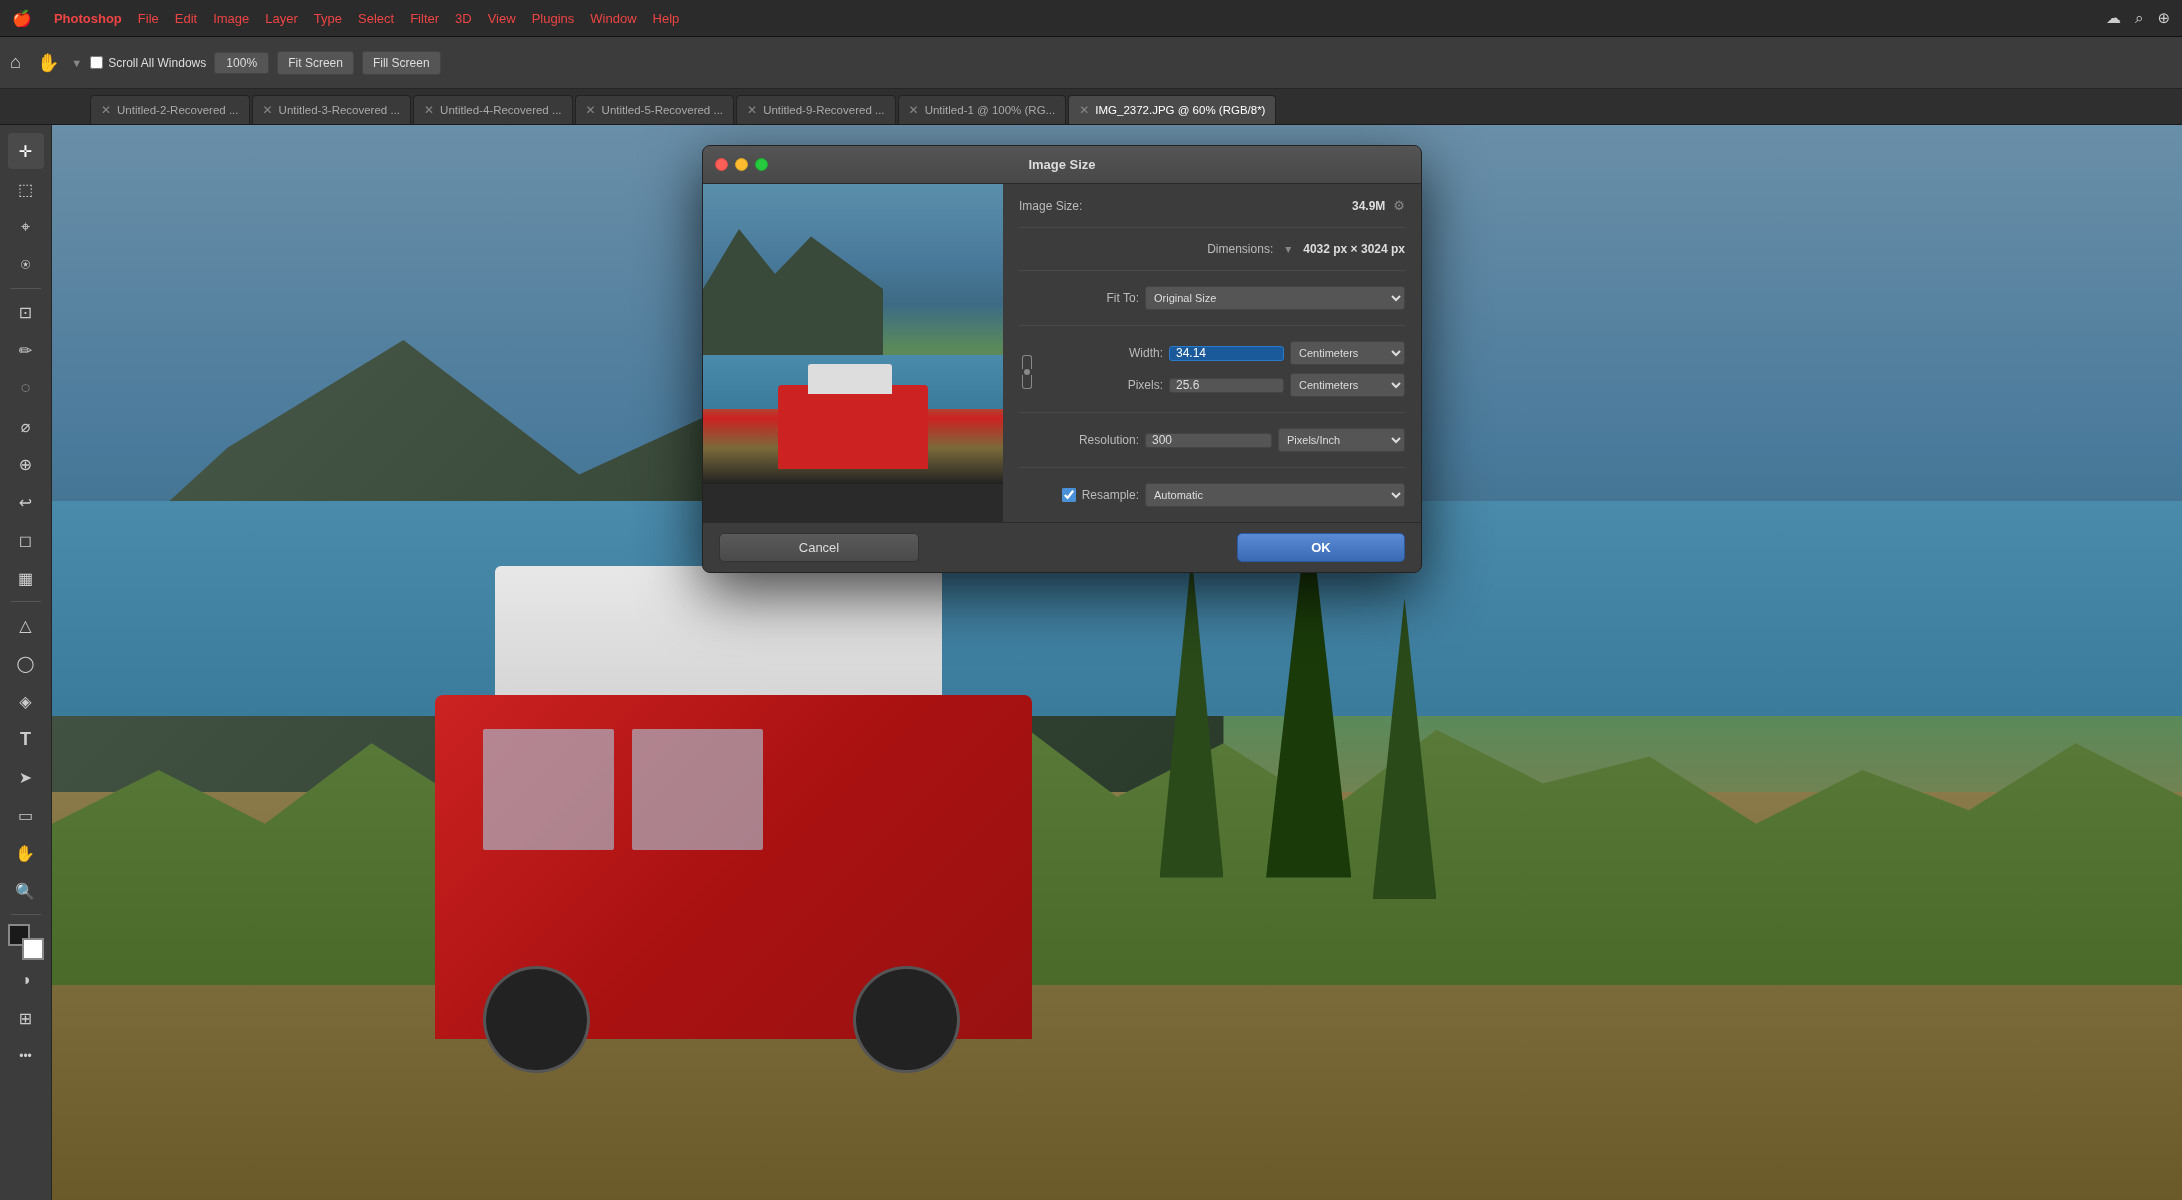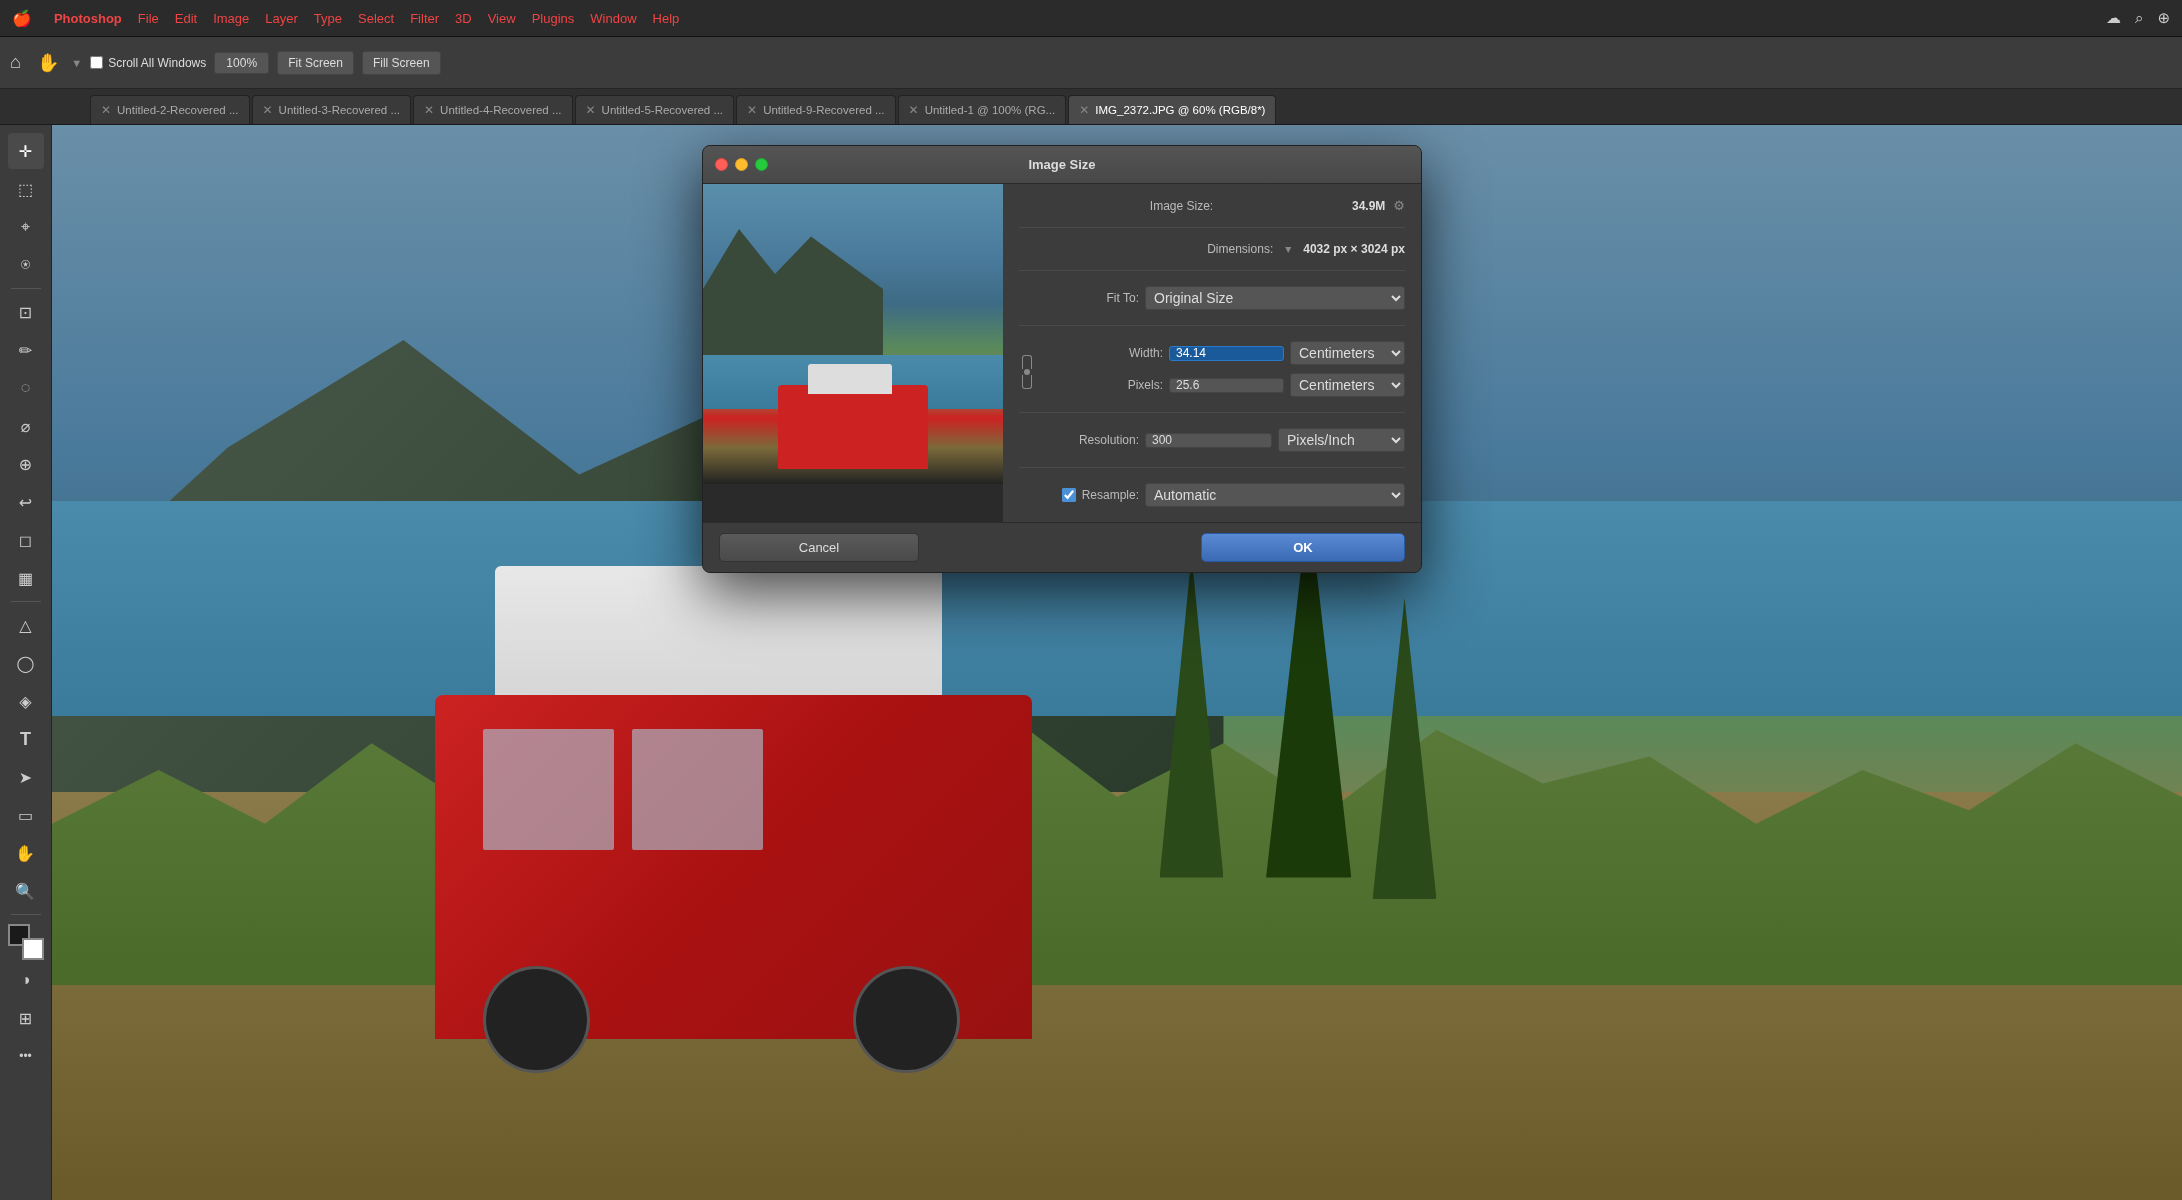--- a/index.html
+++ b/index.html
@@ -418,21 +418,21 @@
     .setting-input.highlighted {
       background: #1a5a9a;
       border-color: #2a7acc;
       color: #fff;
     }
     .setting-select {
       background: #555;
       border: 1px solid #444;
       border-radius: 3px;
       color: #ddd;
-      font-size: 14px;
+      font-size: 11px;
       padding: 2px 4px;
       height: 24px;
       width: 100%;
       cursor: pointer;
       appearance: auto;
     }
     .setting-divider {
       width: 100%;
       height: 1px;
       background: #4a4a4a;
@@ -465,21 +465,21 @@
     }
     .btn-ok {
       background: linear-gradient(180deg, #5a8ad4 0%, #3a6ab4 100%);
       border: 1px solid #2a5aa4;
       border-radius: 5px;
       color: #fff;
       font-size: 13px;
       font-weight: 600;
       padding: 6px 30px;
       cursor: pointer;
-      width: 204px;
+      width: 168px;
       text-align: center;
     }
 
     
     .gear-icon-small {
       color: #888;
       font-size: 13px;
       cursor: pointer;
     }
     .dimensions-arrow {
@@ -637,21 +637,21 @@
               <div class="preview-mountain"></div>
               <div style="position:absolute;bottom:25%;left:0;width:100%;height:18%;background:linear-gradient(180deg,#4a8aab,#3a7a9b);"></div>
               <div style="position:absolute;bottom:5%;left:25%;width:50%;height:28%;background:#cc2222;border-radius:4px 4px 0 0;"></div>
               <div style="position:absolute;bottom:30%;left:35%;width:28%;height:10%;background:#ddd;border-radius:3px 3px 0 0;"></div>
             </div>
           </div>
 
           <div class="dialog-settings">
 
             <div class="setting-row">
-              <span class="setting-label" style="flex:1;text-align:center;">Image Size:</span>
+              <span class="setting-label" style="flex:1;text-align:left;">Image Size:</span>
               <span class="setting-value" style="">34.9M</span>
               <span class="gear-icon-small">⚙</span>
             </div>
 
             <div class="setting-divider"></div>
 
             <div class="setting-row">
               <span class="setting-label" style="flex:1;text-align:right;">Dimensions:</span>
               <span class="dimensions-arrow">▾</span>
               <span class="setting-value" style="margin-left:4px;">4032 px  ×  3024 px</span>

